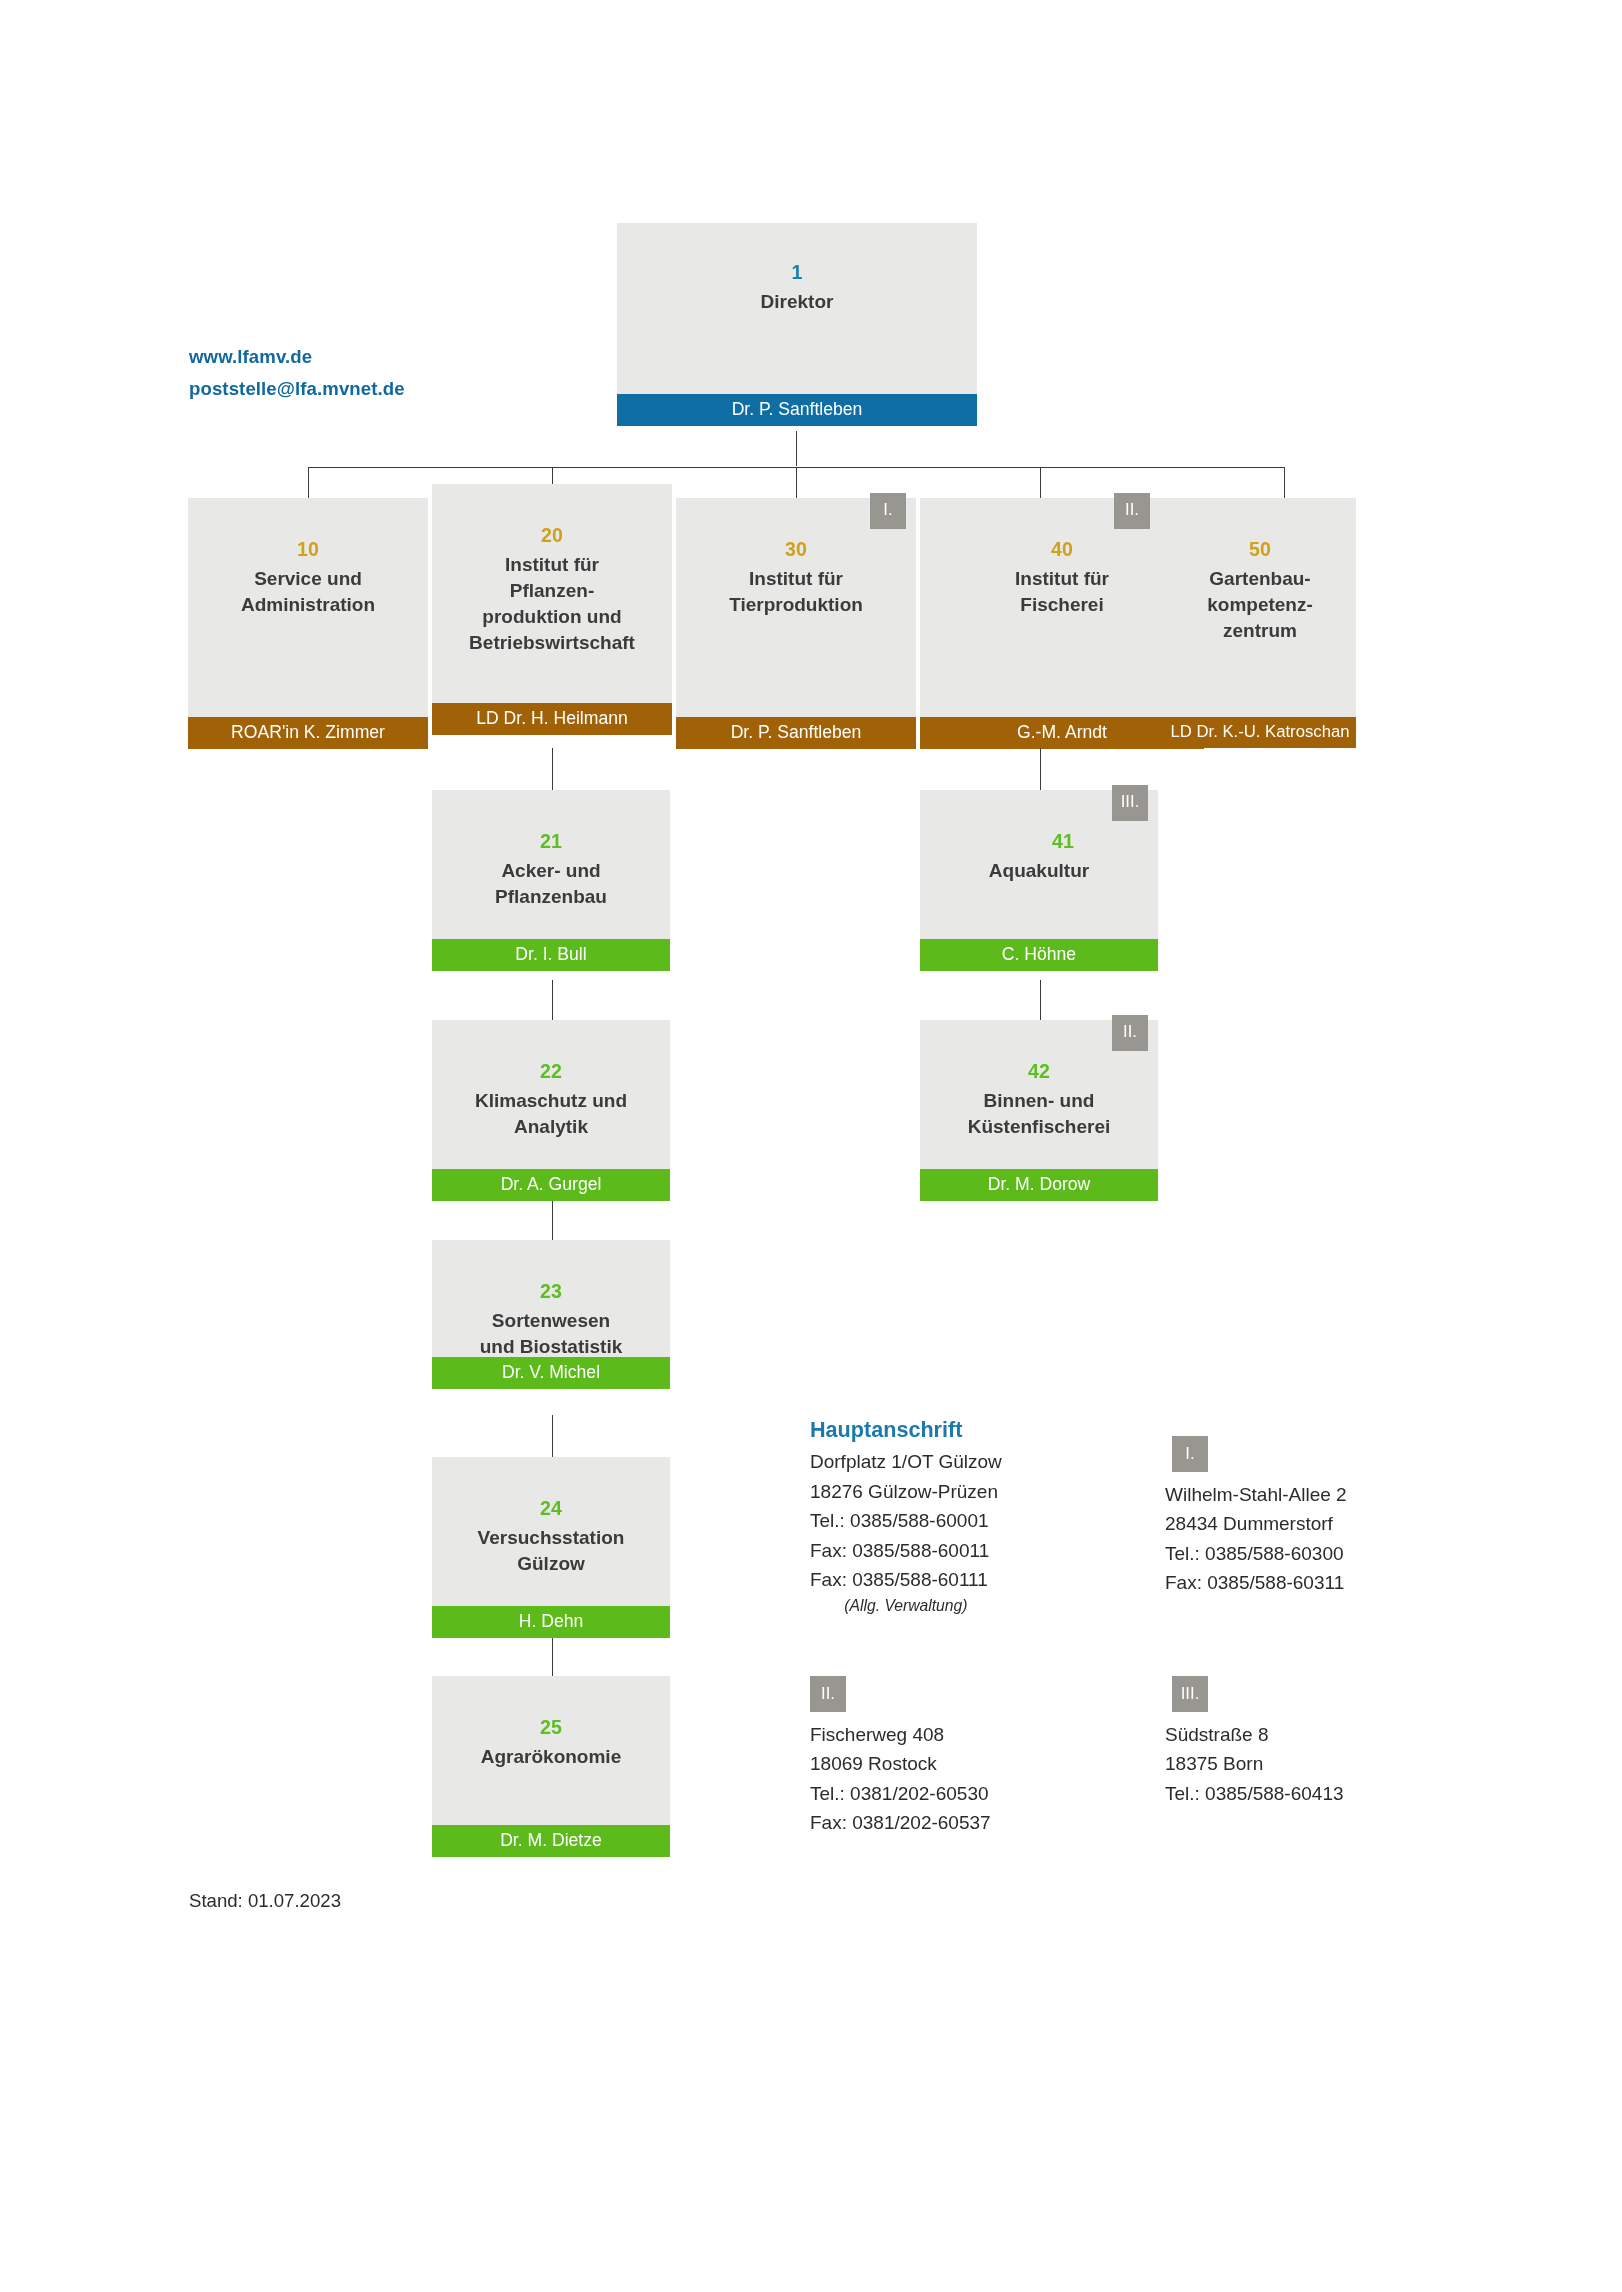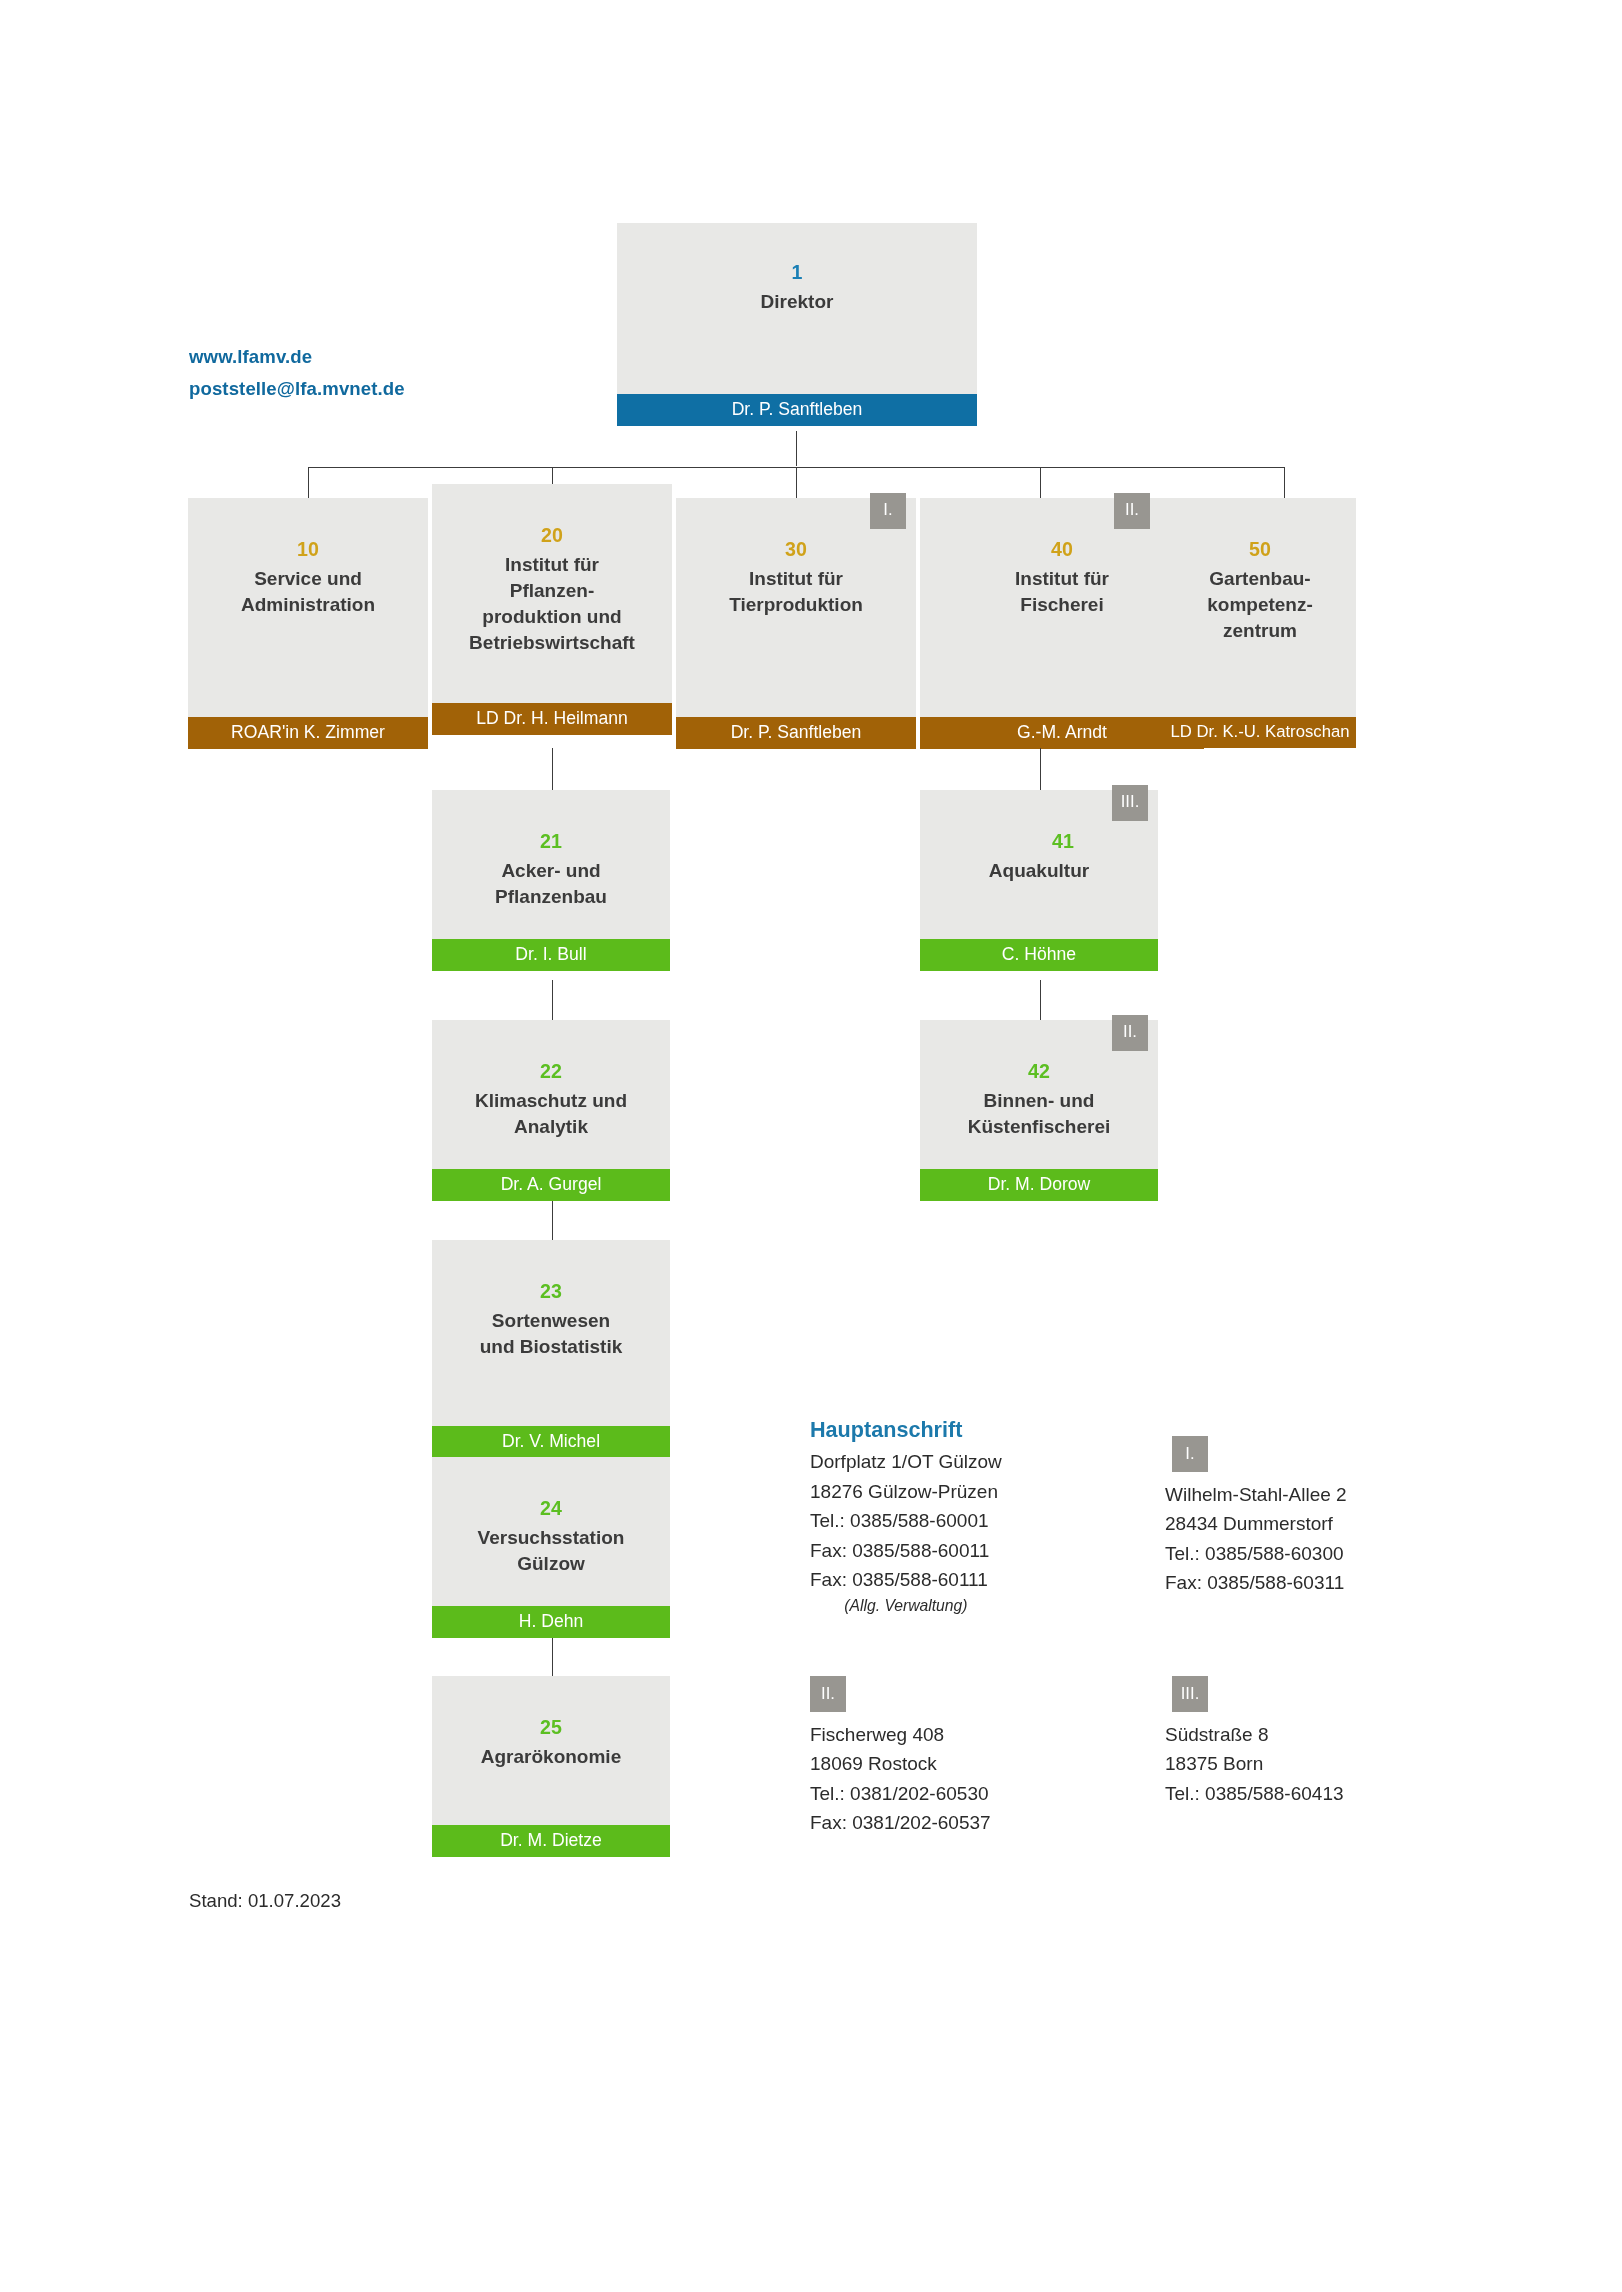--- a/index.html
+++ b/index.html
@@ -257,21 +257,21 @@
       <div class="num" style="padding-top:21.6px;">22</div>
       <div class="title">
         <div>Klimaschutz und</div>
         <div>Analytik</div>
       </div>
     </div>
     <div class="lead">Dr. A. Gurgel</div>
   </div>
 
   <div class="box v-green" style="left:432px; top:1240px; width:238px;">
-    <div class="body" style="height:186px;">
+    <div class="body" style="height:117px;">
       <div class="num" style="padding-top:21.6px;">23</div>
       <div class="title">
         <div>Sortenwesen</div>
         <div>und Biostatistik</div>
       </div>
     </div>
     <div class="lead">Dr. V. Michel</div>
   </div>
 
   <div class="box v-green" style="left:432px; top:1457px; width:238px;">

